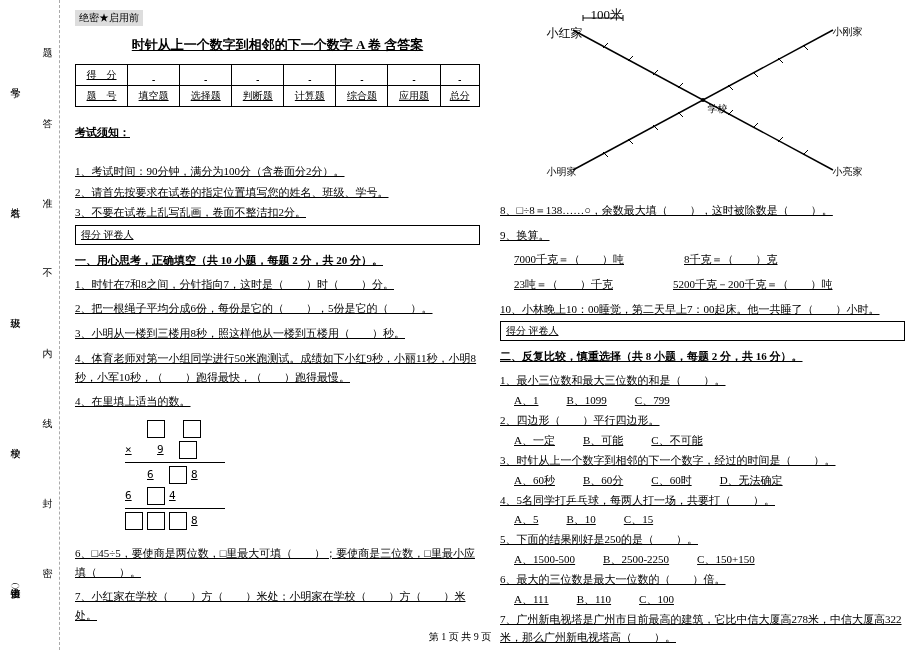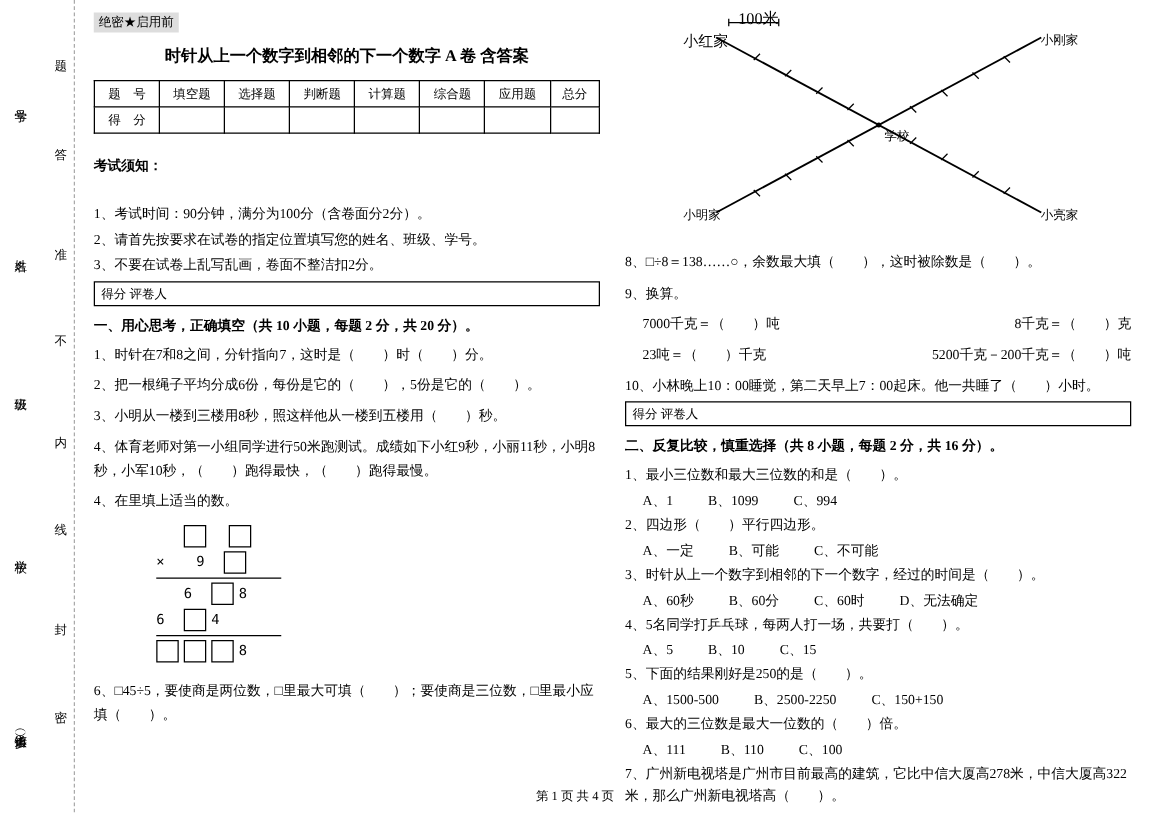--- a/index.html
+++ b/index.html
@@ -30,20 +30,21 @@
       writing-mode: vertical-rl;
       text-orientation: upright;
       font-size: 10px;
       left: 8px;
     }
     .content {
       flex: 1;
       display: flex;
       padding: 10px 15px;
       gap: 20px;
+      text-decoration: underline;
     }
     .col {
       flex: 1;
       display: flex;
       flex-direction: column;
     }
     .secret {
       background: #ddd;
       display: inline-block;
       padding: 1px 4px;
@@ -87,21 +88,20 @@
       font-weight: bold;
       text-align: left;
       margin: 4px 0;
     }
     .q {
       margin: 3px 0;
       line-height: 1.7;
     }
     .q-indent {
       padding-left: 14px;
-      justify-content: space-between;
     }
     .mul-grid {
       margin-left: 50px;
       margin-top: 6px;
       margin-bottom: 8px;
       font-family: monospace;
     }
     .mul-grid .row {
       display: flex;
       align-items: center;
@@ -158,38 +158,38 @@
     <span class="binding-label" style="left:40px;top:40px">题</span>
   </div>
 
   <div class="content">
     <div class="col">
       <div><span class="secret">绝密★启用前</span></div>
       <div class="title">时针从上一个数字到相邻的下一个数字 A 卷 含答案</div>
       <table class="score">
         <tbody>
             <tr>
+          <td>得　分</td>
+          <td>&nbsp;</td>
+              <td>&nbsp;</td>
+              <td>&nbsp;</td>
+          <td>&nbsp;</td>
+              <td>&nbsp;</td>
+              <td>&nbsp;</td>
+              <td>&nbsp;</td>
+        </tr>
+        <tr>
           <td>题　号</td>
           <td>填空题</td>
           <td>选择题</td>
           <td>判断题</td>
           <td>计算题</td>
           <td>综合题</td>
           <td>应用题</td>
           <td>总分</td>
-        </tr>
-        <tr>
-          <td>得　分</td>
-          <td>&nbsp;</td>
-              <td>&nbsp;</td>
-              <td>&nbsp;</td>
-          <td>&nbsp;</td>
-              <td>&nbsp;</td>
-              <td>&nbsp;</td>
-              <td>&nbsp;</td>
         </tr>
       </tbody>
         </table>
       <div class="notice-h">考试须知：</div>
       <ul class="notice">
         <li>1、考试时间：90分钟，满分为100分（含卷面分2分）。</li>
         <li>2、请首先按要求在试卷的指定位置填写您的姓名、班级、学号。</li>
         <li>3、不要在试卷上乱写乱画，卷面不整洁扣2分。</li>
       </ul>
       <div class="tbox">得分   评卷人</div>
@@ -226,20 +226,21 @@
           </div>
         <div class="hline"></div>
         <div class="row">
             <span class="box"></span>
             <span class="box"></span>
             <span class="box"></span>
             <span style="width:18px">8</span>
           </div>
       </div>
       <div class="q">6、□45÷5，要使商是两位数，□里最大可填（　　）；要使商是三位数，□里最小应填（　　）。</div>
+      <div class="q">7、小红家在学校（　　）方（　　）米处；小明家在学校（　　）方（　　）米处。</div>
     </div>
 
     <div class="col">
       <div class="diagram">
         <svg width="380" height="180" viewBox="0 0 380 180">
           <line x1="60" y1="160" x2="320" y2="20" stroke="#000" stroke-width="1.5"></line>
           <line x1="60" y1="20" x2="320" y2="160" stroke="#000" stroke-width="1.5"></line>
           <g stroke="#000" stroke-width="1">
             <line x1="90" y1="38" x2="95" y2="33"></line>
               <line x1="115" y1="51" x2="120" y2="46"></line>
@@ -283,21 +284,21 @@
       <div class="q">10、小林晚上10：00睡觉，第二天早上7：00起床。他一共睡了（　　）小时。</div>
 
       <div style="height:10px"></div>
       <div class="tbox">得分   评卷人</div>
       <div class="section-h">二、反复比较，慎重选择（共 8 小题，每题 2 分，共 16 分）。</div>
 
       <div class="q">1、最小三位数和最大三位数的和是（　　）。</div>
       <div class="opts">
         <span>A、1</span>
           <span>B、1099</span>
-          <span>C、994</span>
+          <span>C、799</span>
       </div>
       <div class="q">2、四边形（　　）平行四边形。</div>
       <div class="opts">
         <span>A、一定</span>
           <span>B、可能</span>
           <span>C、不可能</span>
       </div>
       <div class="q">3、时针从上一个数字到相邻的下一个数字，经过的时间是（　　）。</div>
       <div class="opts">
         <span>A、60秒</span>
@@ -326,14 +327,14 @@
       <div class="q">7、广州新电视塔是广州市目前最高的建筑，它比中信大厦高278米，中信大厦高322米，那么广州新电视塔高（　　）。</div>
       <div class="opts">
         <span>A、590</span>
           <span>B、600</span>
           <span>C、44</span>
           <span>D、500</span>
       </div>
 
     </div>
   </div>
-  <div class="footer">第 1 页 共 4 页</div>
+  <div class="footer">第 1 页 共 9 页</div>
 </div>
 
 </body></html>

